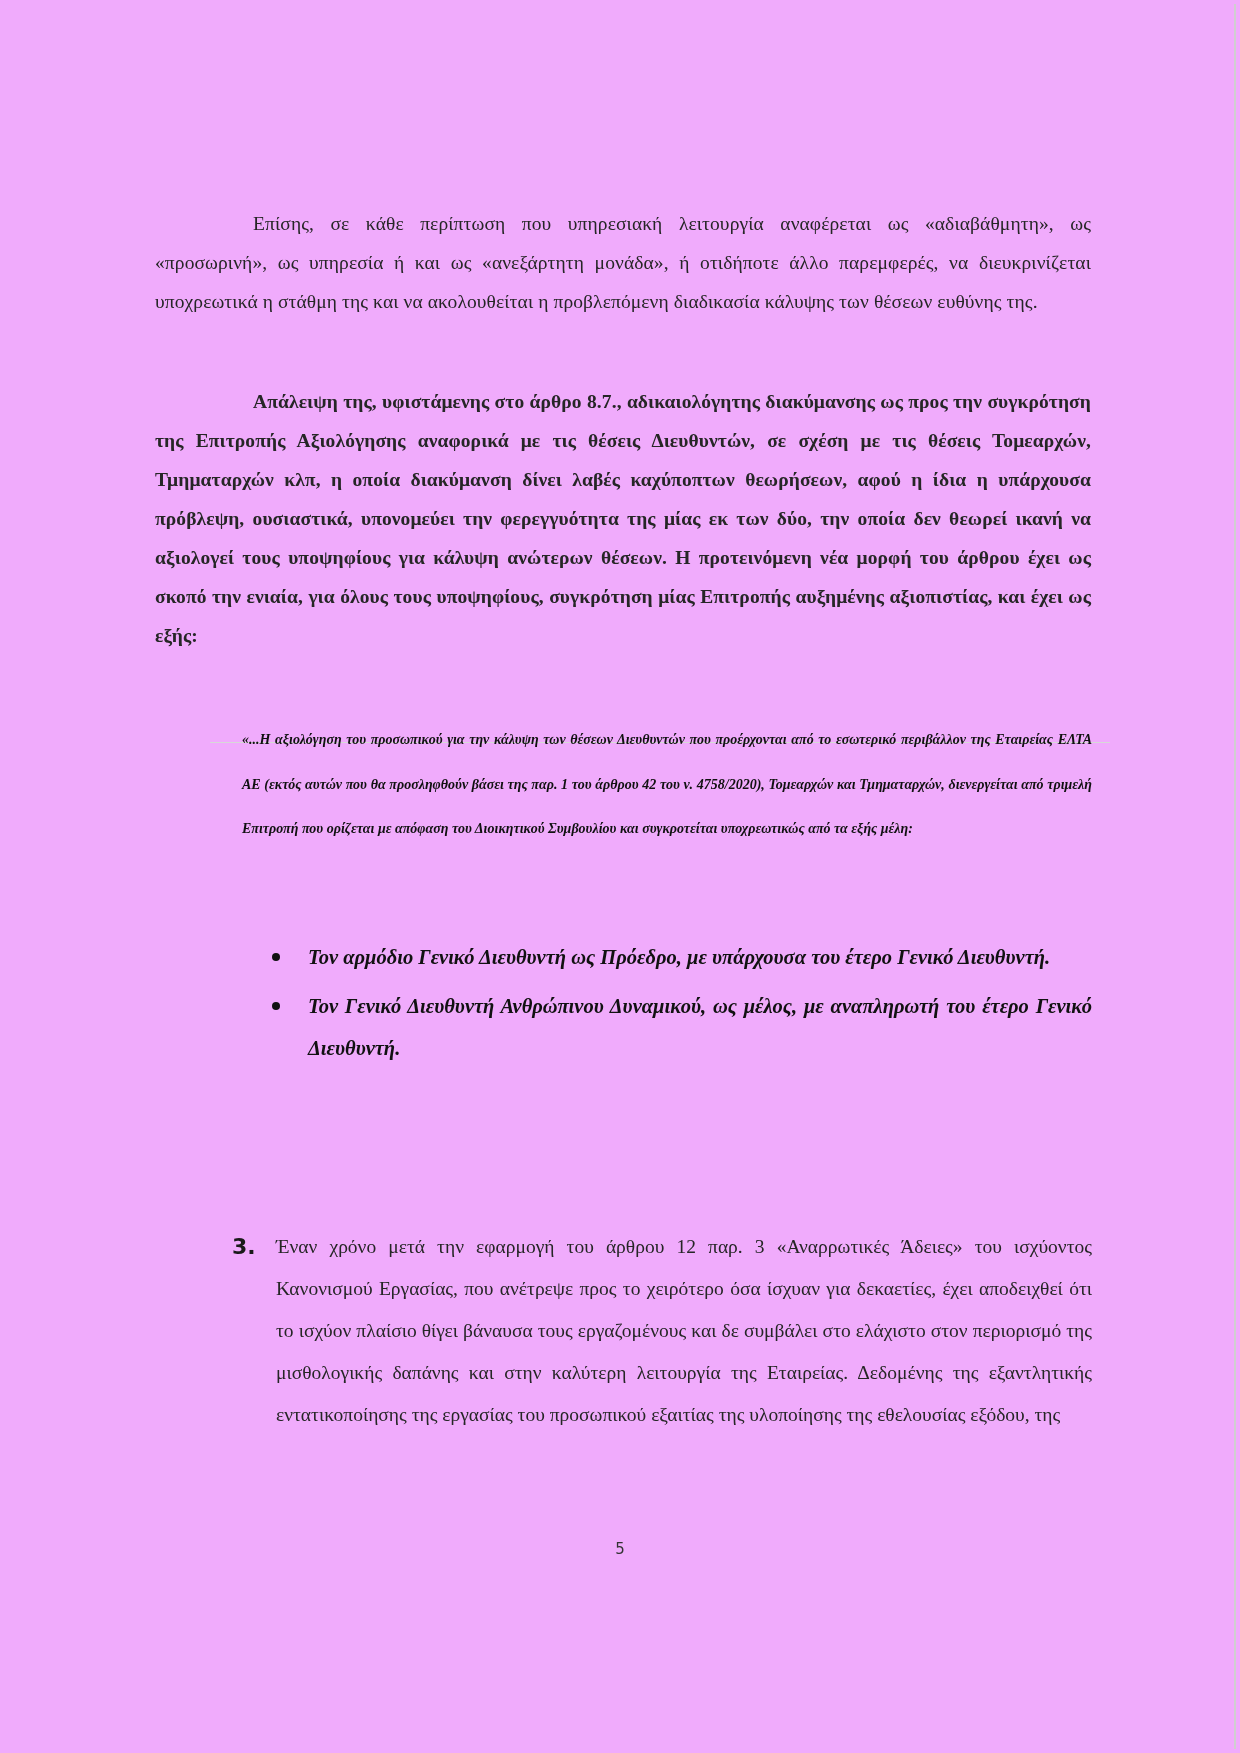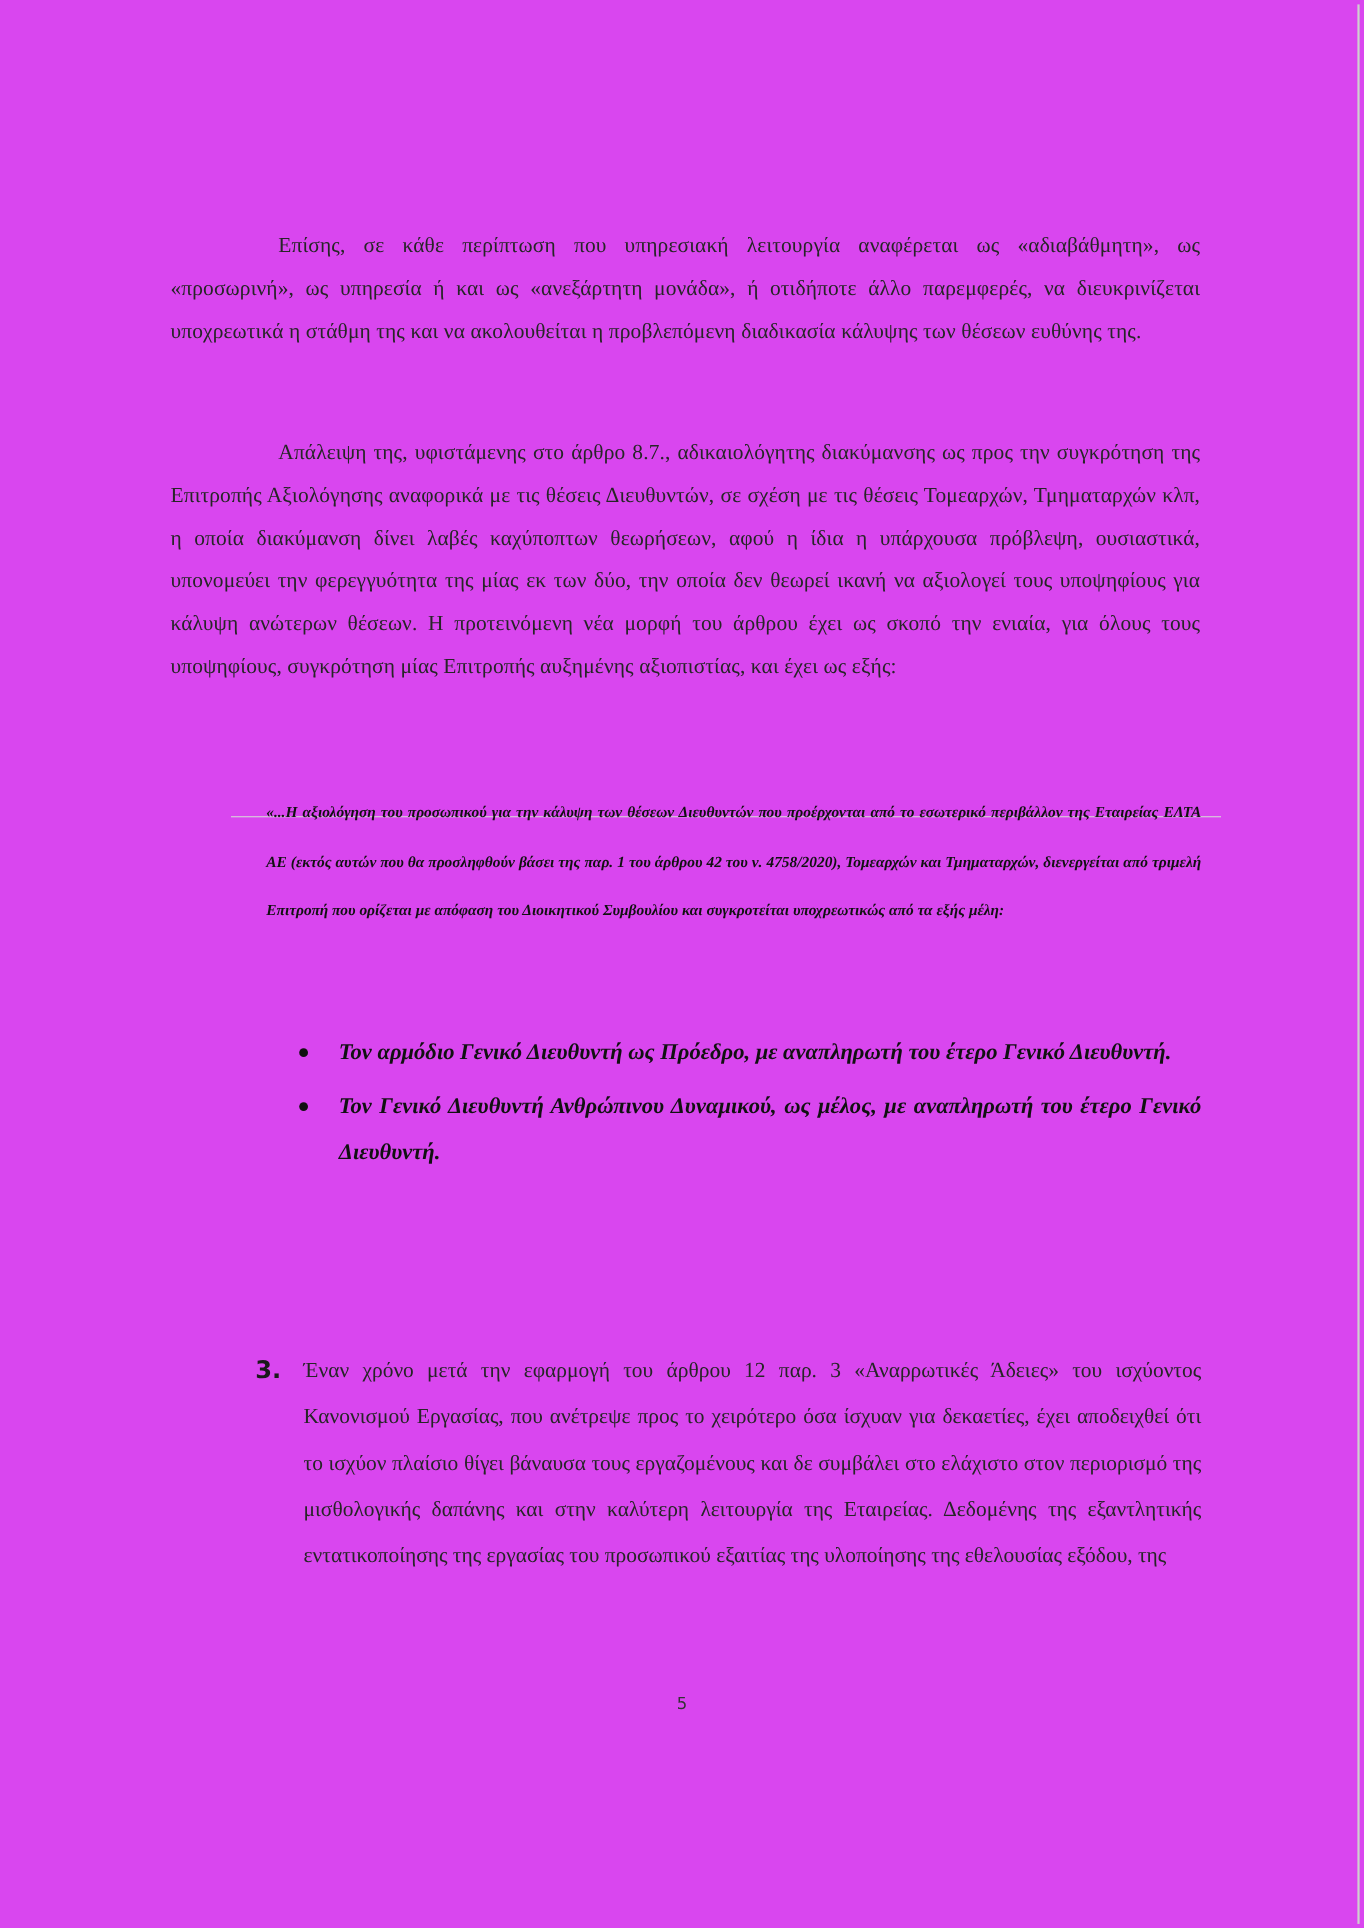--- a/index.html
+++ b/index.html
@@ -13,21 +13,21 @@
       position: relative;
       overflow: hidden;
       font-family: "Liberation Serif", "DejaVu Serif", serif;
       color: #1e1e1e;
     }
     .page {
       position: absolute;
       left: 0; top: 0;
       width: 1240px;
       height: 1753px;
-      background: #d946ef;
+      background: #f0abfc;
     }
     .scan-edge {
       position: absolute;
       left: 1234px;
       top: 4px;
       width: 2px;
       height: 1745px;
       background: #cfcfcf;
     }
     .para {
@@ -38,21 +38,21 @@
       text-align: justify;
       text-align-last: left;
       letter-spacing: 0.1px;
       color: #262626;
     }
     .para p {
       margin: 0;
       text-indent: 98px;
     }
     #p1 { top: 204px; line-height: 39px; }
-    #p2 { top: 392px; line-height: 39px; }
+    #p2 { top: 382px; line-height: 39px; font-weight: bold; }
 
     .quote {
       position: absolute;
       left: 242px;
       width: 850px;
       top: 718px;
       font-size: 14px;
       font-weight: bold;
       font-style: italic;
       line-height: 44.6px;
@@ -150,21 +150,21 @@
     <p>Απάλειψη της, υφιστάμενης στο άρθρο 8.7., αδικαιολόγητης διακύμανσης ως προς την συγκρότηση της Επιτροπής Αξιολόγησης αναφορικά με τις θέσεις Διευθυντών, σε σχέση με τις θέσεις Τομεαρχών, Τμηματαρχών κλπ, η οποία διακύμανση δίνει λαβές καχύποπτων θεωρήσεων, αφού η ίδια η υπάρχουσα πρόβλεψη, ουσιαστικά, υπονομεύει την φερεγγυότητα της μίας εκ των δύο, την οποία δεν θεωρεί ικανή να αξιολογεί τους υποψηφίους για κάλυψη ανώτερων θέσεων. Η προτεινόμενη νέα μορφή του άρθρου έχει ως σκοπό την ενιαία, για όλους τους υποψηφίους, συγκρότηση μίας Επιτροπής αυξημένης αξιοπιστίας, και έχει ως εξής:</p>
   </div>
 
   <div class="quote-rule"></div>
 
   <div class="quote">«...Η αξιολόγηση του προσωπικού για την κάλυψη των θέσεων Διευθυντών που προέρχονται από το εσωτερικό περιβάλλον της Εταιρείας ΕΛΤΑ ΑΕ (εκτός αυτών που θα προσληφθούν βάσει της παρ. 1 του άρθρου 42 του ν. 4758/2020), Τομεαρχών και Τμηματαρχών, διενεργείται από τριμελή Επιτροπή που ορίζεται με απόφαση του Διοικητικού Συμβουλίου και συγκροτείται υποχρεωτικώς από τα εξής μέλη:</div>
 
   <ul class="bullets">
     <li>
       <span class="dot"></span>
-      <span>Τον αρμόδιο Γενικό Διευθυντή ως Πρόεδρο, με αναπληρωτή του έτερο Γενικό Διευθυντή.</span>
+      <span>Τον αρμόδιο Γενικό Διευθυντή ως Πρόεδρο, με υπάρχουσα του έτερο Γενικό Διευθυντή.</span>
     </li>
     <li>
       <span class="dot"></span>
       <span>Τον Γενικό Διευθυντή Ανθρώπινου Δυναμικού, ως μέλος, με αναπληρωτή του έτερο Γενικό Διευθυντή.</span>
     </li>
   </ul>
 
   <div class="numbered">
     <span class="num">3.</span>
     <div class="body">Έναν χρόνο μετά την εφαρμογή του άρθρου 12 παρ. 3 «Αναρρωτικές Άδειες» του ισχύοντος Κανονισμού Εργασίας, που ανέτρεψε προς το χειρότερο όσα ίσχυαν για δεκαετίες, έχει αποδειχθεί ότι το ισχύον πλαίσιο θίγει βάναυσα τους εργαζομένους και δε συμβάλει στο ελάχιστο στον περιορισμό της μισθολογικής δαπάνης και στην καλύτερη λειτουργία της Εταιρείας. Δεδομένης της εξαντλητικής εντατικοποίησης της εργασίας του προσωπικού εξαιτίας της υλοποίησης της εθελουσίας εξόδου, της</div>

